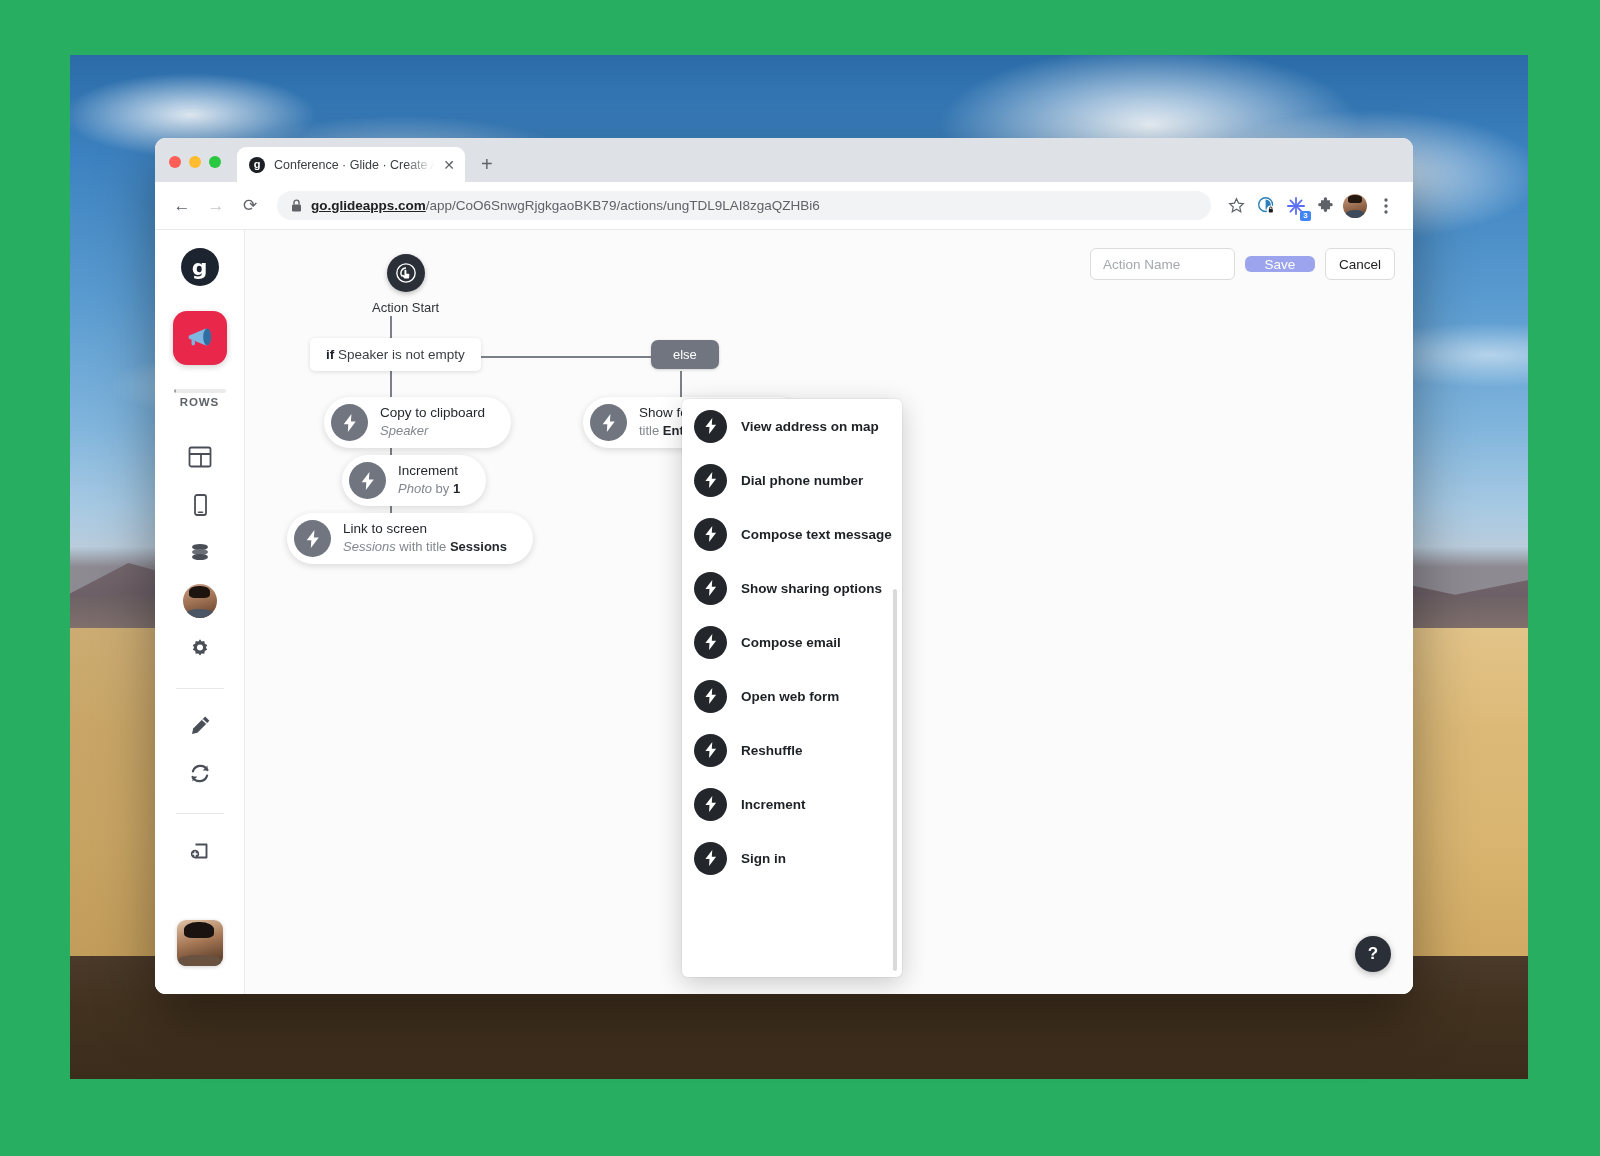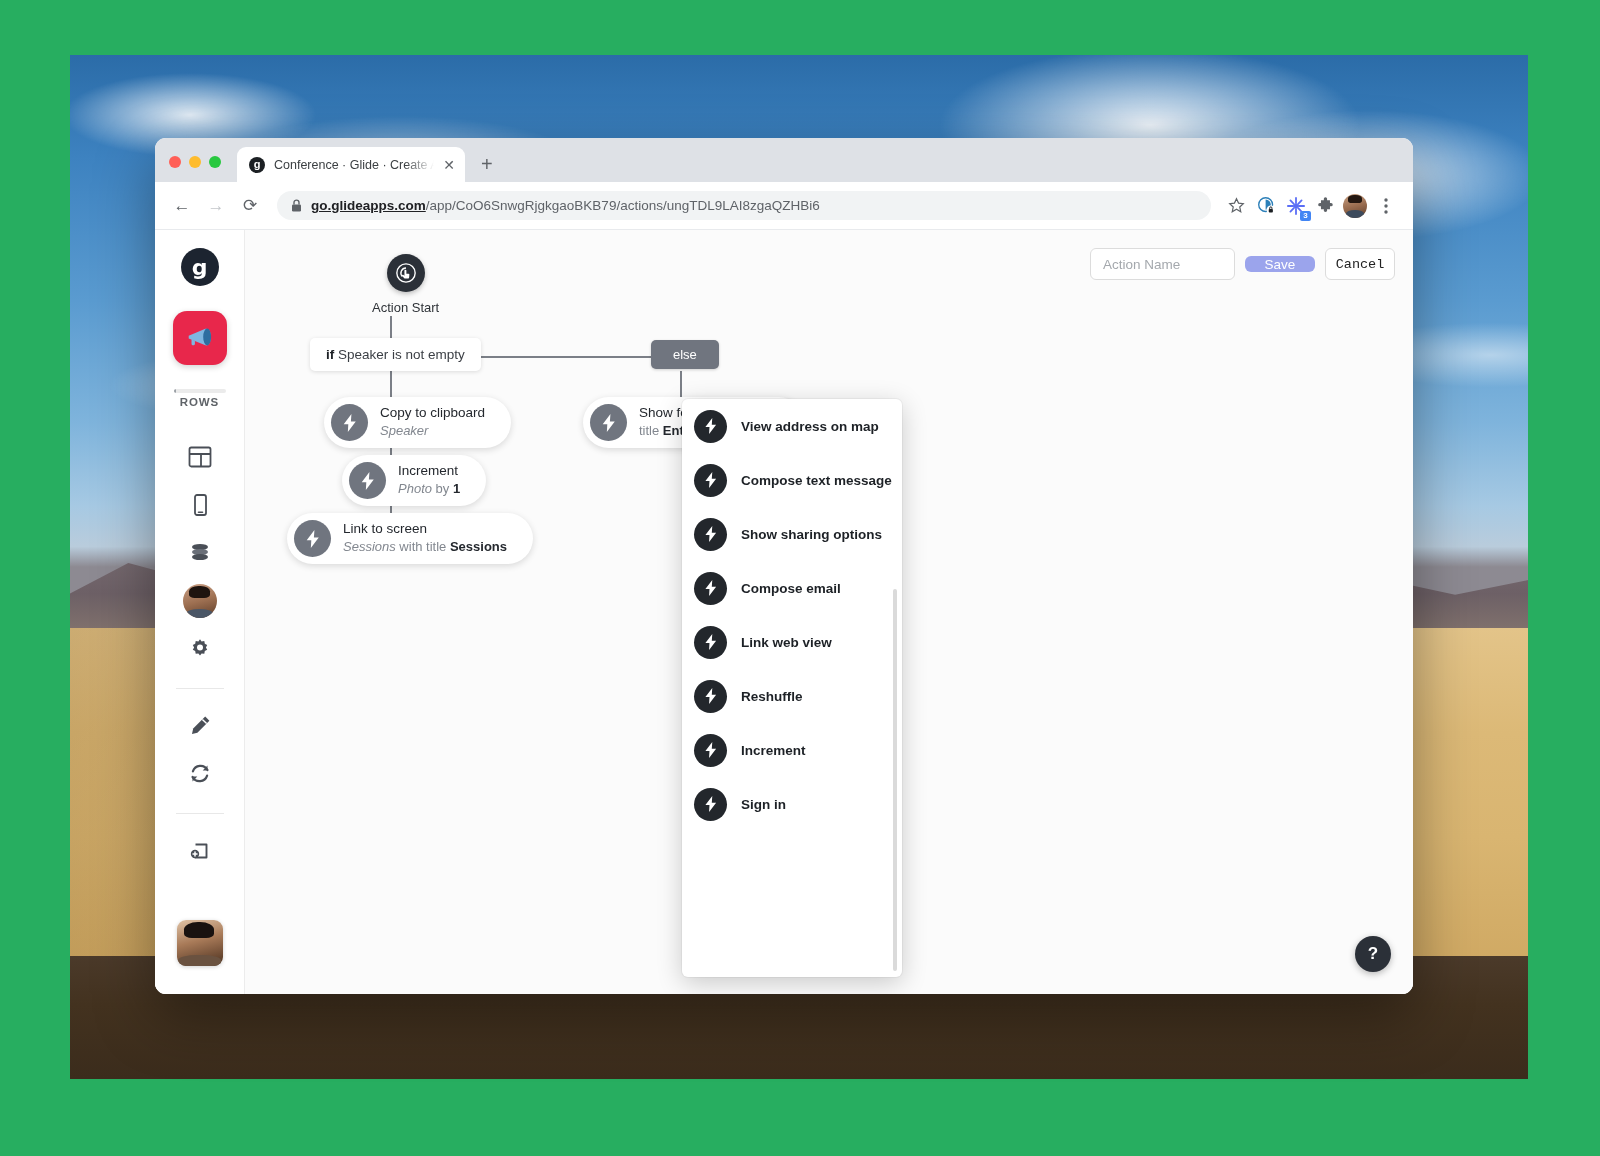--- a/index.html
+++ b/index.html
@@ -210,21 +210,21 @@
   }
   .action-name::placeholder { color: #a4a8ad; }
   .btn-save {
     width: 70px; height: 16px; border: none; border-radius: 6px;
     background: #9ba4ec; color: #fff; font-size: 13.5px;
     font-family: "Liberation Sans", sans-serif; cursor: pointer;
   }
   .btn-cancel {
     width: 70px; height: 32px; border: 1px solid #dcdcdc; border-radius: 6px;
     background: #fff; color: #222; font-size: 13.5px;
-    font-family: Liberation Mono, monospace; cursor: pointer;
+    font-family: Liberation Sans, sans-serif; cursor: pointer;
   }
 
   .flow { position: absolute; left: 0; top: 0; width: 100%; height: 100%; }
   .conn { position: absolute; background: #7b7f87; }
 
   .start-node {
     position: absolute; left: 127px; top: 24px;
     display: flex; flex-direction: column; align-items: center;
   }
   .start-circle {
@@ -478,21 +478,21 @@
             </svg>
           </div>
           <div class="start-label">Action Start</div>
         </div>
 
         <div class="cond-box" style="left:65px; top:108px;">
           <b>if</b>
           <span>Speaker is not empty</span>
         </div>
 
-        <div class="else-box" style="left:406px; top:110px;">else</div>
+        <div class="else-box" style="left:406px; top:110px;border-radius:7px;">else</div>
 
         <div class="act-node" style="left:79px; top:167px;">
           <span class="act-bolt">
             <svg width="18" height="18" viewBox="0 0 16 20">
                 <path d="M9.6 0 1 11.4h5.1L5.6 20 14.4 8.3H9z" fill="#fff"></path>
               </svg>
           </span>
           <span class="act-text">
             <span class="act-title">Copy to clipboard</span>
             <span class="act-sub"><i>Speaker</i></span>
@@ -545,20 +545,28 @@
                 </svg>
               </span>
               <span class="dd-label">View address on map</span>
             </div>
             <div class="dd-item">
               <span class="dd-bolt">
                 <svg width="16" height="16" viewBox="0 0 16 20">
                   <path d="M9.6 0 1 11.4h5.1L5.6 20 14.4 8.3H9z" fill="#fff"></path>
                 </svg>
               </span>
+              <span class="dd-label">Dial phone number</span>
+            </div>
+            <div class="dd-item">
+              <span class="dd-bolt">
+                <svg width="16" height="16" viewBox="0 0 16 20">
+                  <path d="M9.6 0 1 11.4h5.1L5.6 20 14.4 8.3H9z" fill="#fff"></path>
+                </svg>
+              </span>
               <span class="dd-label">Compose text message</span>
             </div>
             <div class="dd-item">
               <span class="dd-bolt">
                 <svg width="16" height="16" viewBox="0 0 16 20">
                   <path d="M9.6 0 1 11.4h5.1L5.6 20 14.4 8.3H9z" fill="#fff"></path>
                 </svg>
               </span>
               <span class="dd-label">Show sharing options</span>
             </div>
@@ -569,21 +577,21 @@
                 </svg>
               </span>
               <span class="dd-label">Compose email</span>
             </div>
             <div class="dd-item">
               <span class="dd-bolt">
                 <svg width="16" height="16" viewBox="0 0 16 20">
                   <path d="M9.6 0 1 11.4h5.1L5.6 20 14.4 8.3H9z" fill="#fff"></path>
                 </svg>
               </span>
-              <span class="dd-label">Link web view</span>
+              <span class="dd-label">Open web form</span>
             </div>
             <div class="dd-item">
               <span class="dd-bolt">
                 <svg width="16" height="16" viewBox="0 0 16 20">
                   <path d="M9.6 0 1 11.4h5.1L5.6 20 14.4 8.3H9z" fill="#fff"></path>
                 </svg>
               </span>
               <span class="dd-label">Reshuffle</span>
             </div>
             <div class="dd-item">

